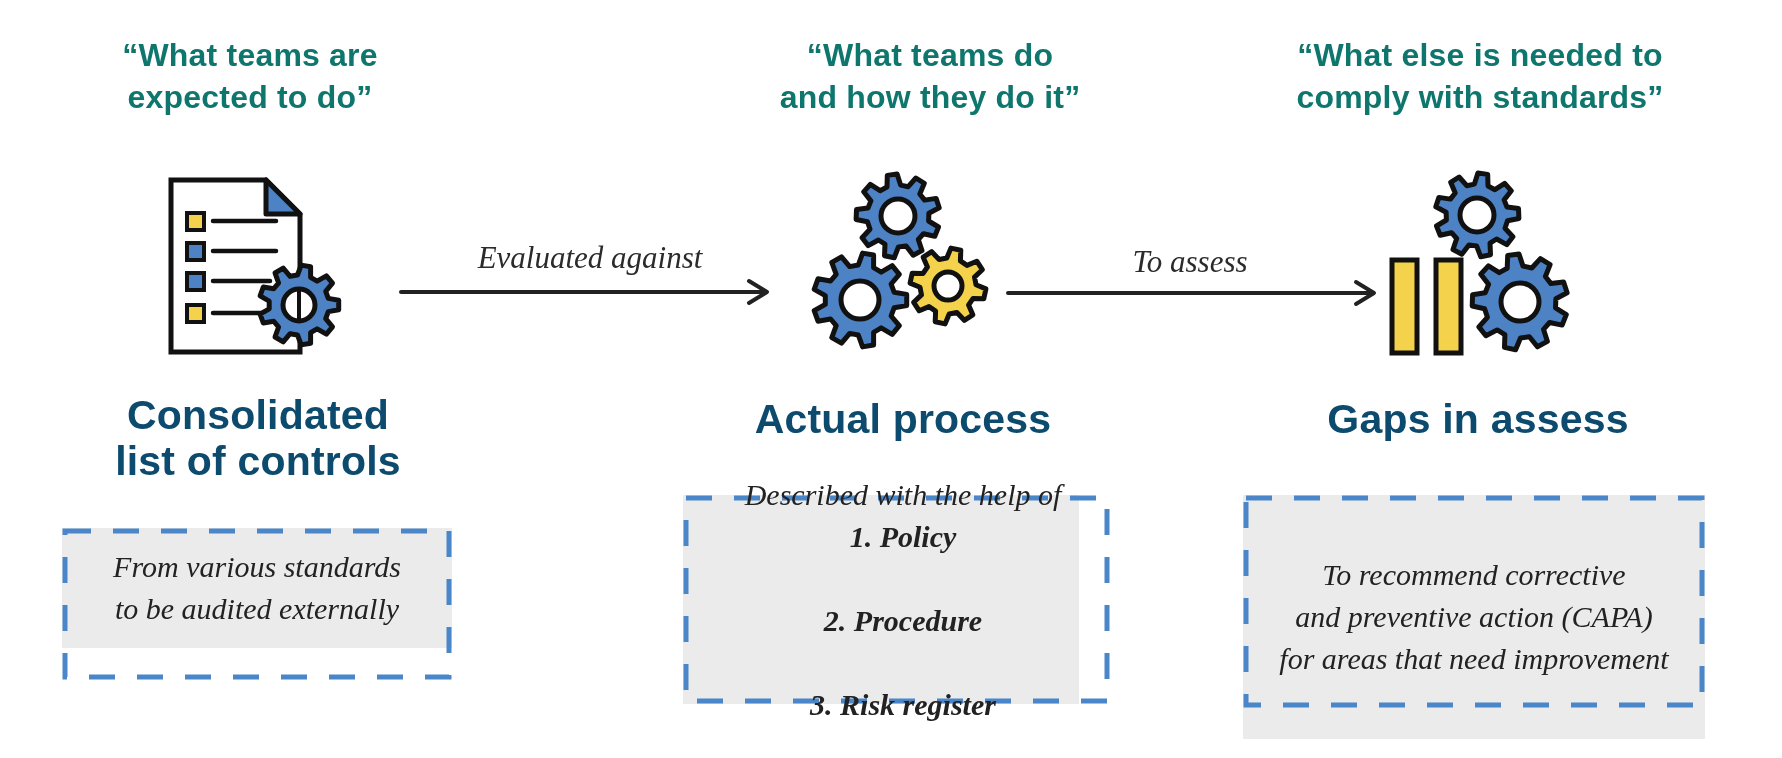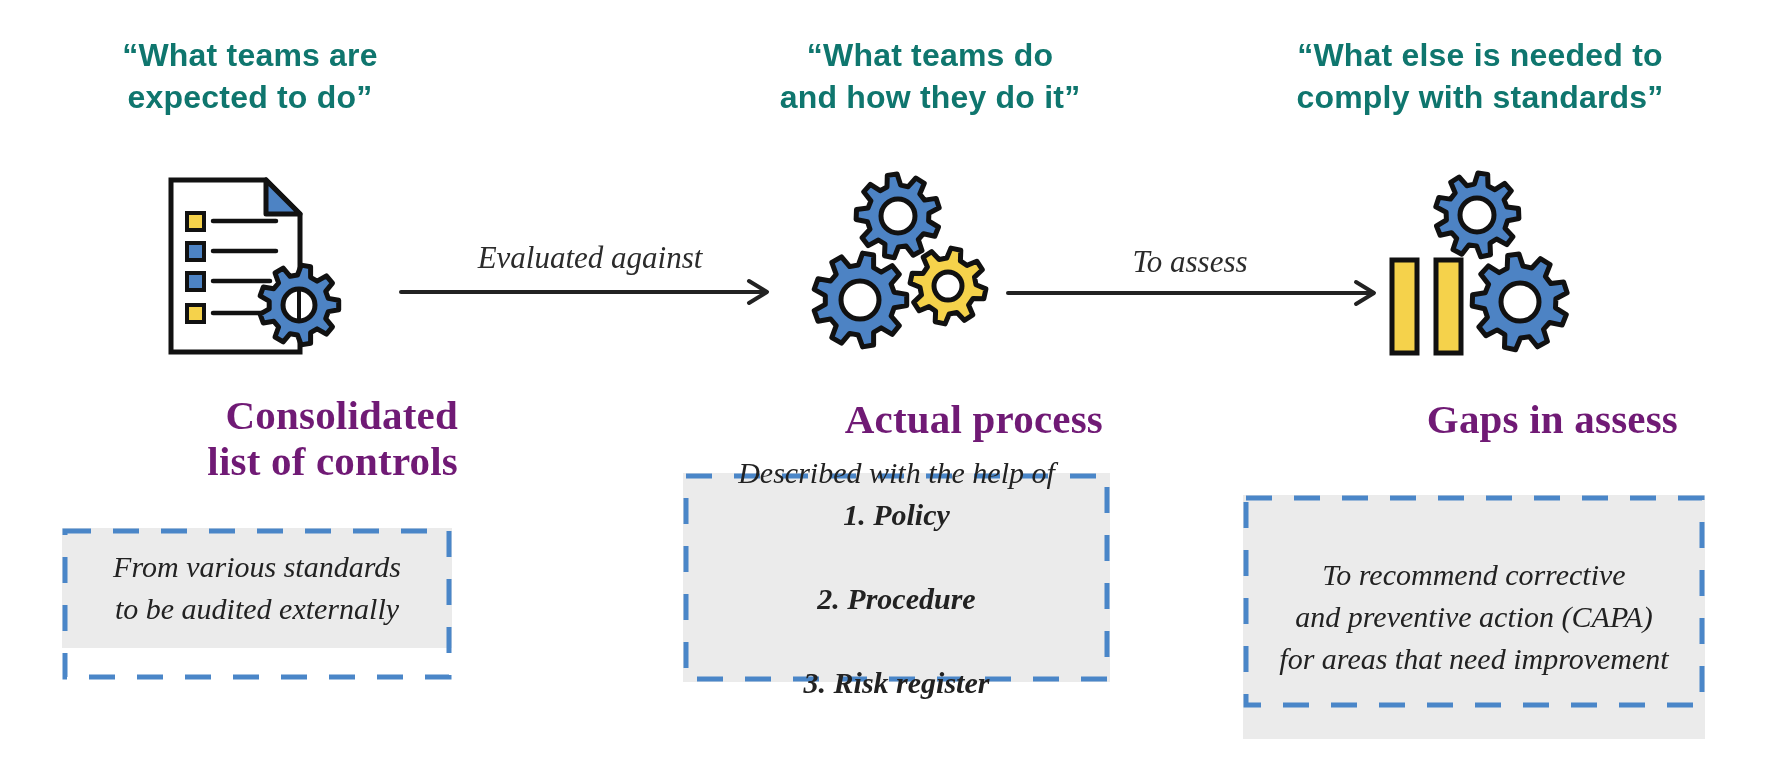--- a/index.html
+++ b/index.html
@@ -6,22 +6,22 @@
   #canvas{
     position:relative;width:1782px;height:758px;background:#ffffff;overflow:hidden;
     font-family:"Liberation Sans",sans-serif;
   }
   .abs{position:absolute;}
   .quote{
     width:440px;text-align:center;font-weight:bold;font-size:32px;line-height:42px;
     color:#0f766e;white-space:pre-line;letter-spacing:0.2px;
   }
   .title{
-    width:400px;text-align:right;font-weight:bold;font-size:41px;line-height:46px;
-    color:#701a75;white-space:pre-line;letter-spacing:0.2px;font-family:Liberation Serif, serif;
+    width:400px;text-align:center;font-weight:bold;font-size:41px;line-height:46px;
+    color:#0c4a6e;white-space:pre-line;letter-spacing:0.2px;
   }
   .arrow-label{
     width:340px;text-align:center;font-family:"Liberation Serif",serif;font-style:italic;
     font-size:31px;color:#2b2b2b;
   }
   .note-box{
     background:#ebebeb;display:flex;align-items:center;justify-content:center;
   }
   .note-box svg.frame{position:absolute;left:0;top:0;}
   .note-text{
@@ -101,21 +101,21 @@
   <div class="abs title" style="left:1278px;top:396px;">Gaps in assess</div>
 
   <div class="abs note-box" style="left:62px;top:528px;width:390px;height:120px;">
     <svg class="frame" width="390" height="152">
       <rect x="3" y="3" width="384" height="146" fill="none" stroke-width="5" stroke-dasharray="26 22" stroke="#4a86c8"></rect>
     </svg>
     <div class="note-text">From various standards
 to be audited externally</div>
   </div>
 
-  <div class="abs note-box" style="left:683px;top:473px;width:427px;height:209px;">
+  <div class="abs note-box" style="left:683px;top:495px;width:352px;height:209px;padding-left:44px;">
     <svg class="frame" width="427" height="209">
       <rect x="3" y="3" width="421" height="203" fill="none" stroke-width="5" stroke-dasharray="26 22" stroke="#4a86c8"></rect>
     </svg>
     <div class="note-text">
       <span>Described with the help of</span>
       <span class="bold-item">1. Policy</span>
       <span class="bold-item">2. Procedure</span>
       <span class="bold-item">3. Risk register</span>
     </div>
   </div>

